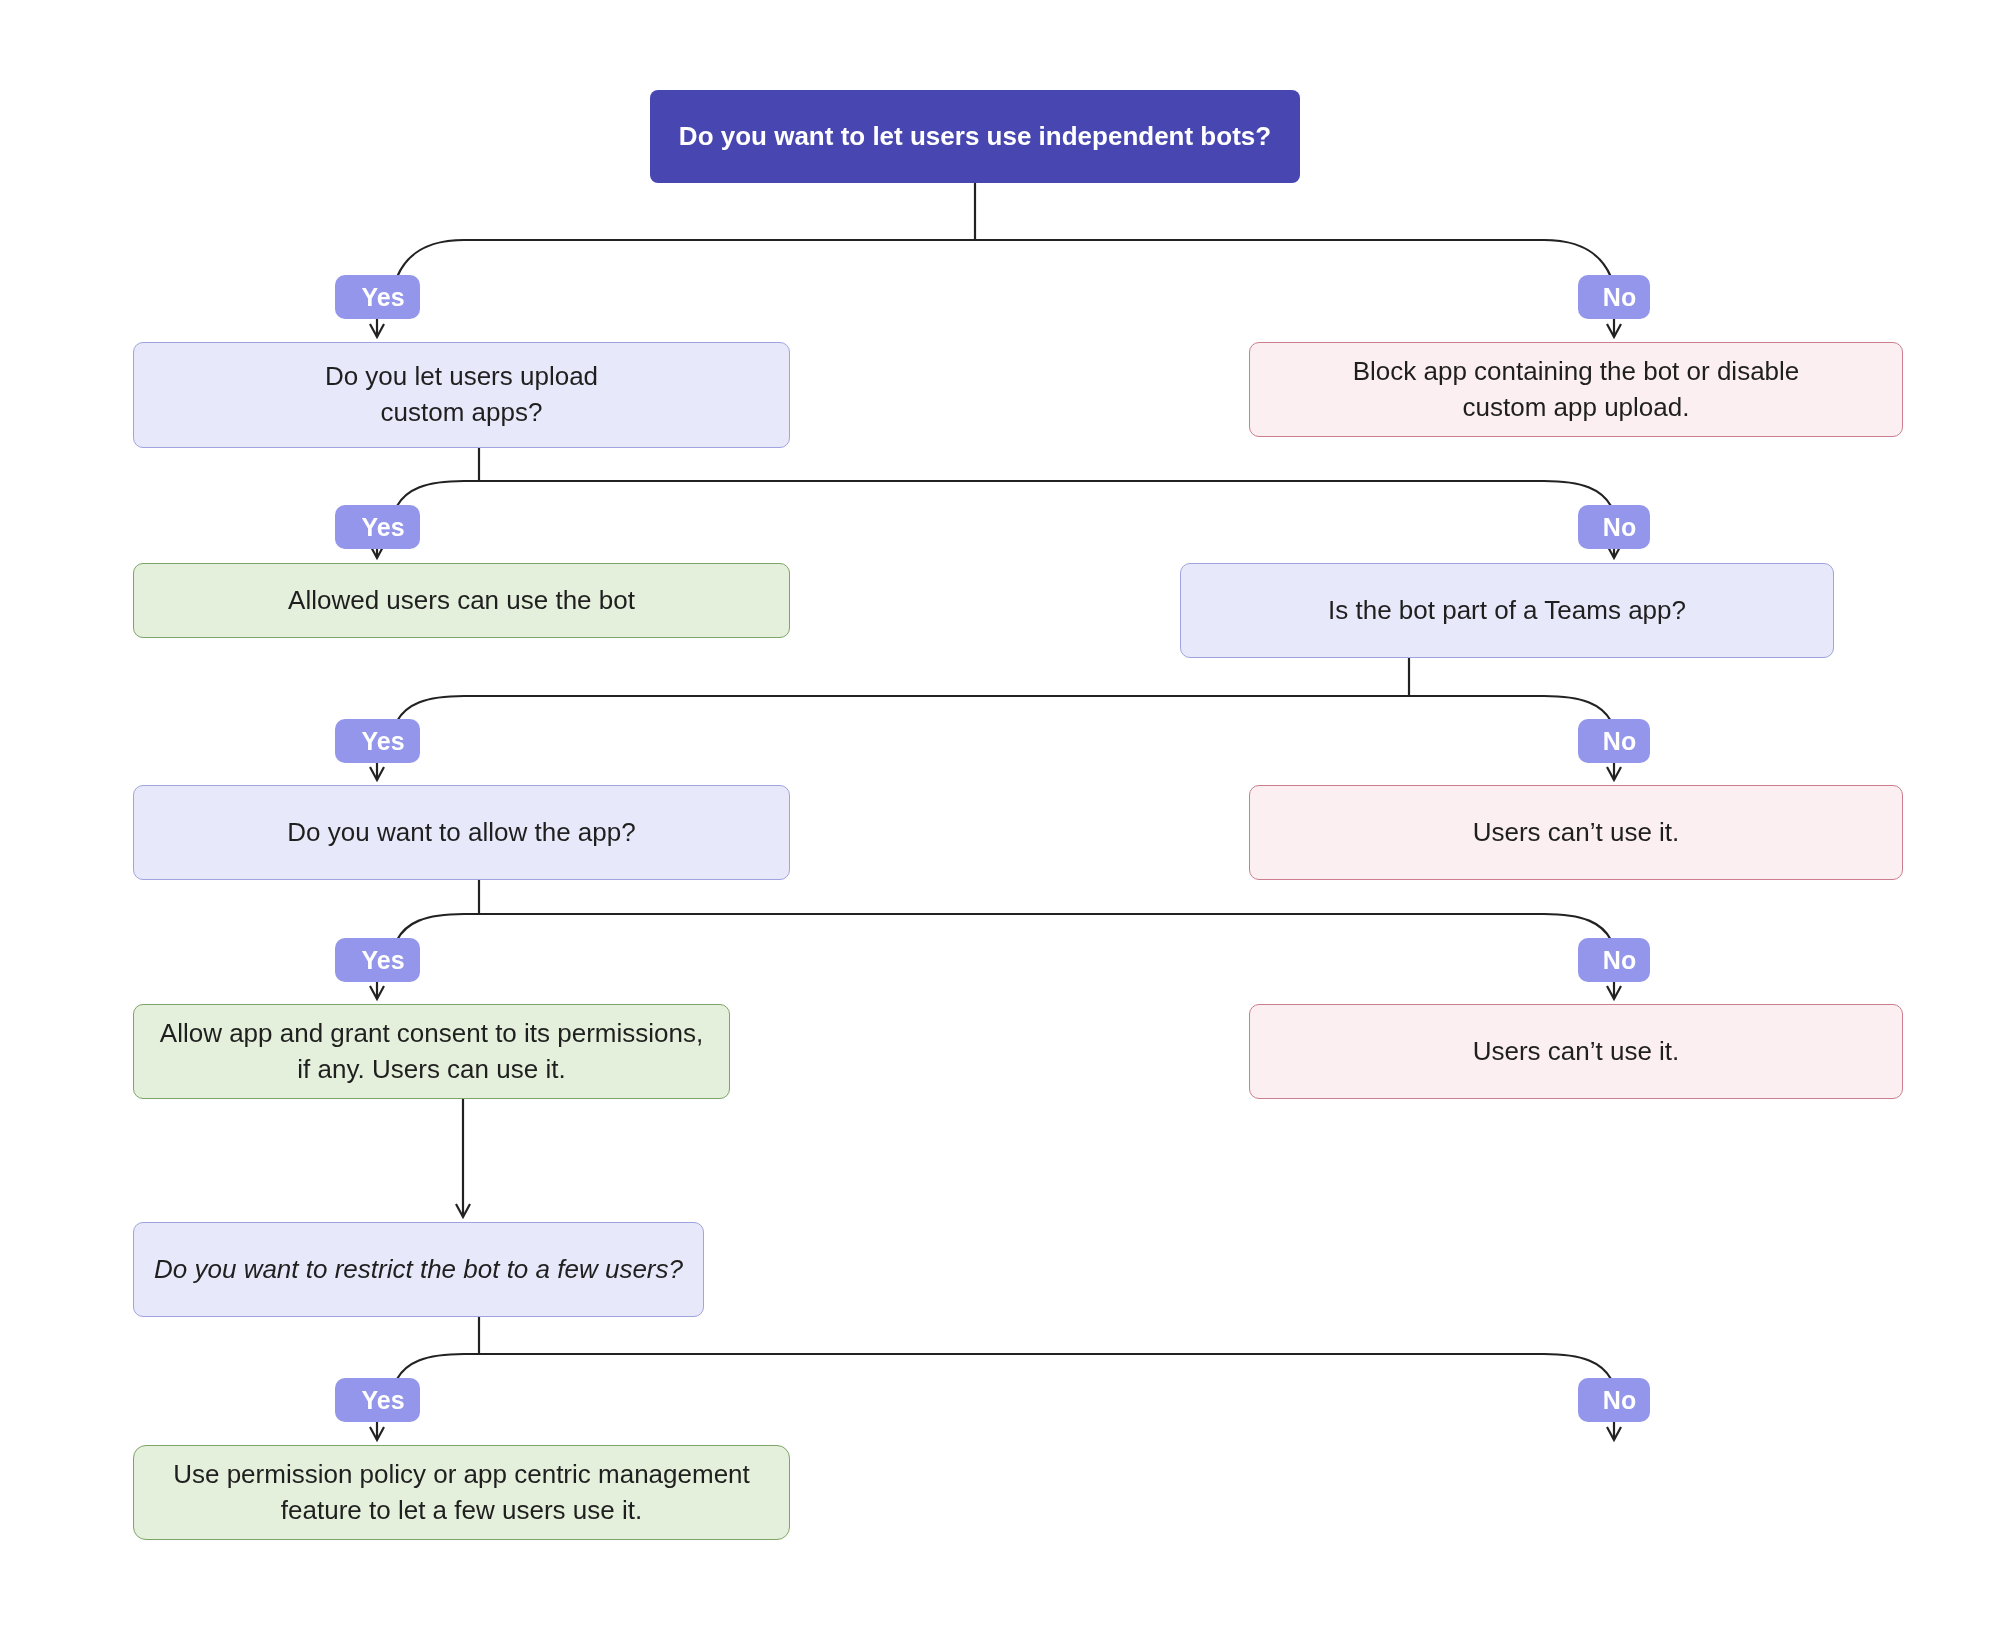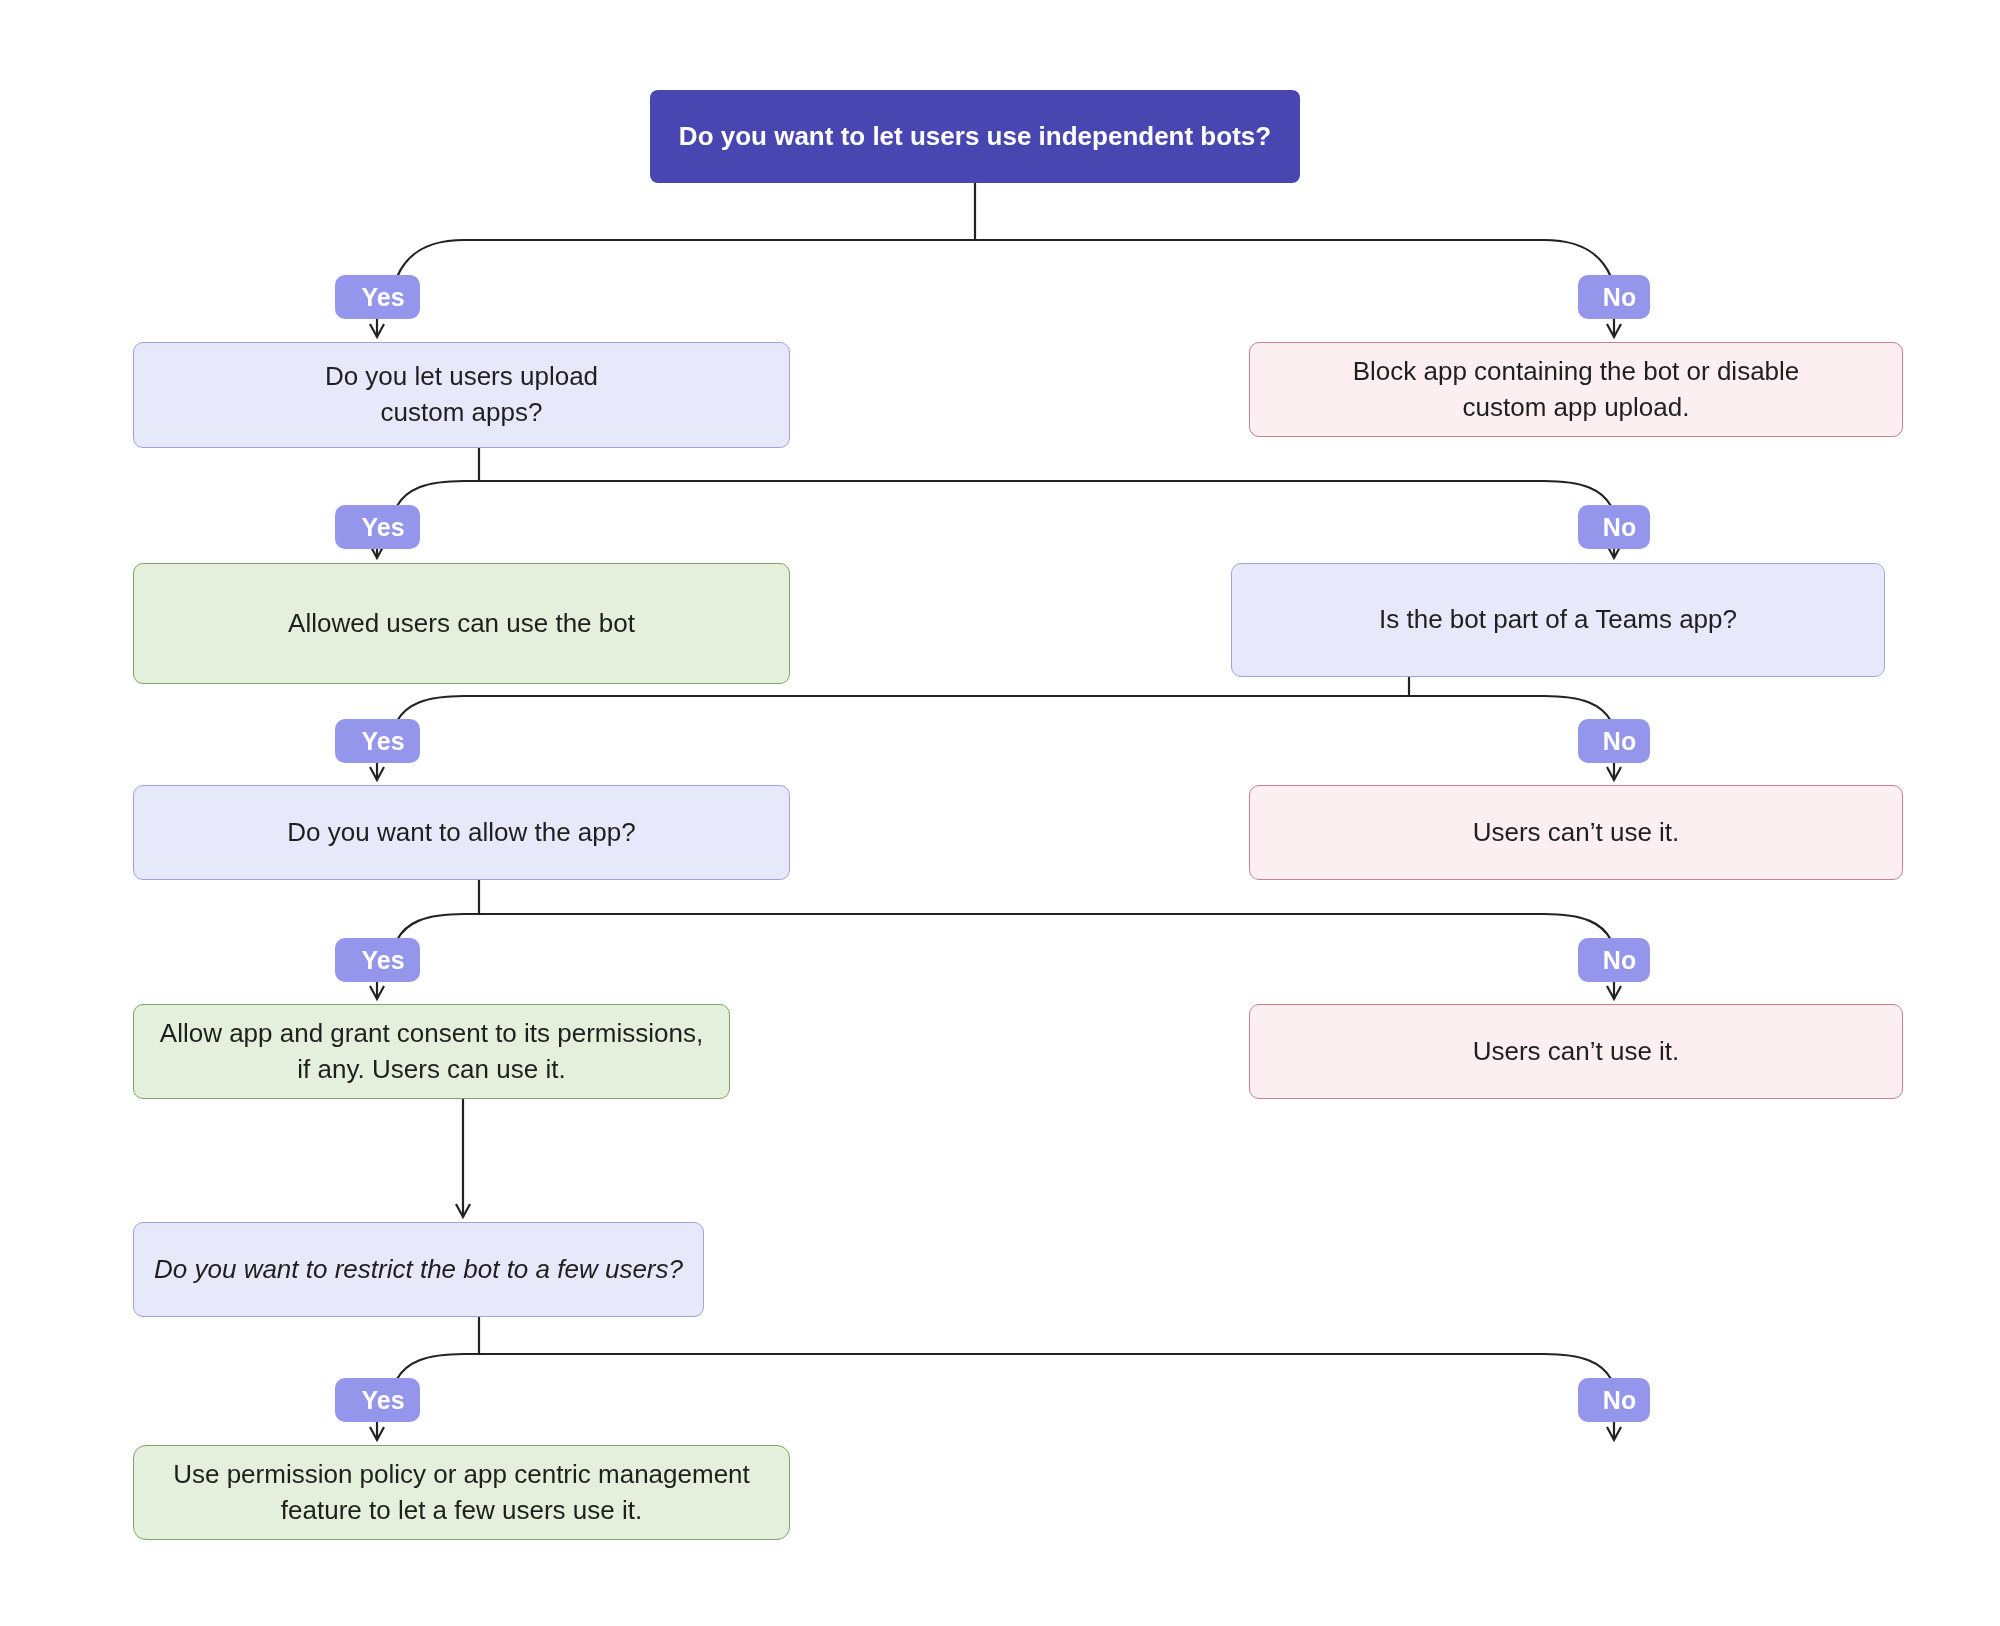--- a/index.html
+++ b/index.html
@@ -105,23 +105,23 @@
   </svg>
 
   <div class="node root" style="left:650px; top:90px; width:650px; height:93px;">Do you want to let users use independent bots?</div>
 
   <div class="node question" style="left:133px; top:342px; width:657px; height:106px;">Do you let users upload
 custom apps?</div>
 
   <div class="node negative" style="left:1249px; top:342px; width:654px; height:95px;">Block app containing the bot or disable
 custom app upload.</div>
 
-  <div class="node positive" style="left:133px; top:563px; width:657px; height:121px;">Allowed users can use the bot</div>
+  <div class="node positive" style="left:133px; top:563px; width:657px; height:75px;">Allowed users can use the bot</div>
 
-  <div class="node question" style="left:1231px; top:563px; width:654px; height:114px;">Is the bot part of a Teams app?</div>
+  <div class="node question" style="left:1180px; top:563px; width:654px; height:95px;">Is the bot part of a Teams app?</div>
 
   <div class="node question" style="left:133px; top:785px; width:657px; height:95px;">Do you want to allow the app?</div>
 
   <div class="node negative" style="left:1249px; top:785px; width:654px; height:95px;">Users can’t use it.</div>
 
   <div class="node positive" style="left:133px; top:1004px; width:597px; height:95px;">Allow app and grant consent to its permissions,
 if any. Users can use it.</div>
 
   <div class="node negative" style="left:1249px; top:1004px; width:654px; height:95px;">Users can’t use it.</div>
 

